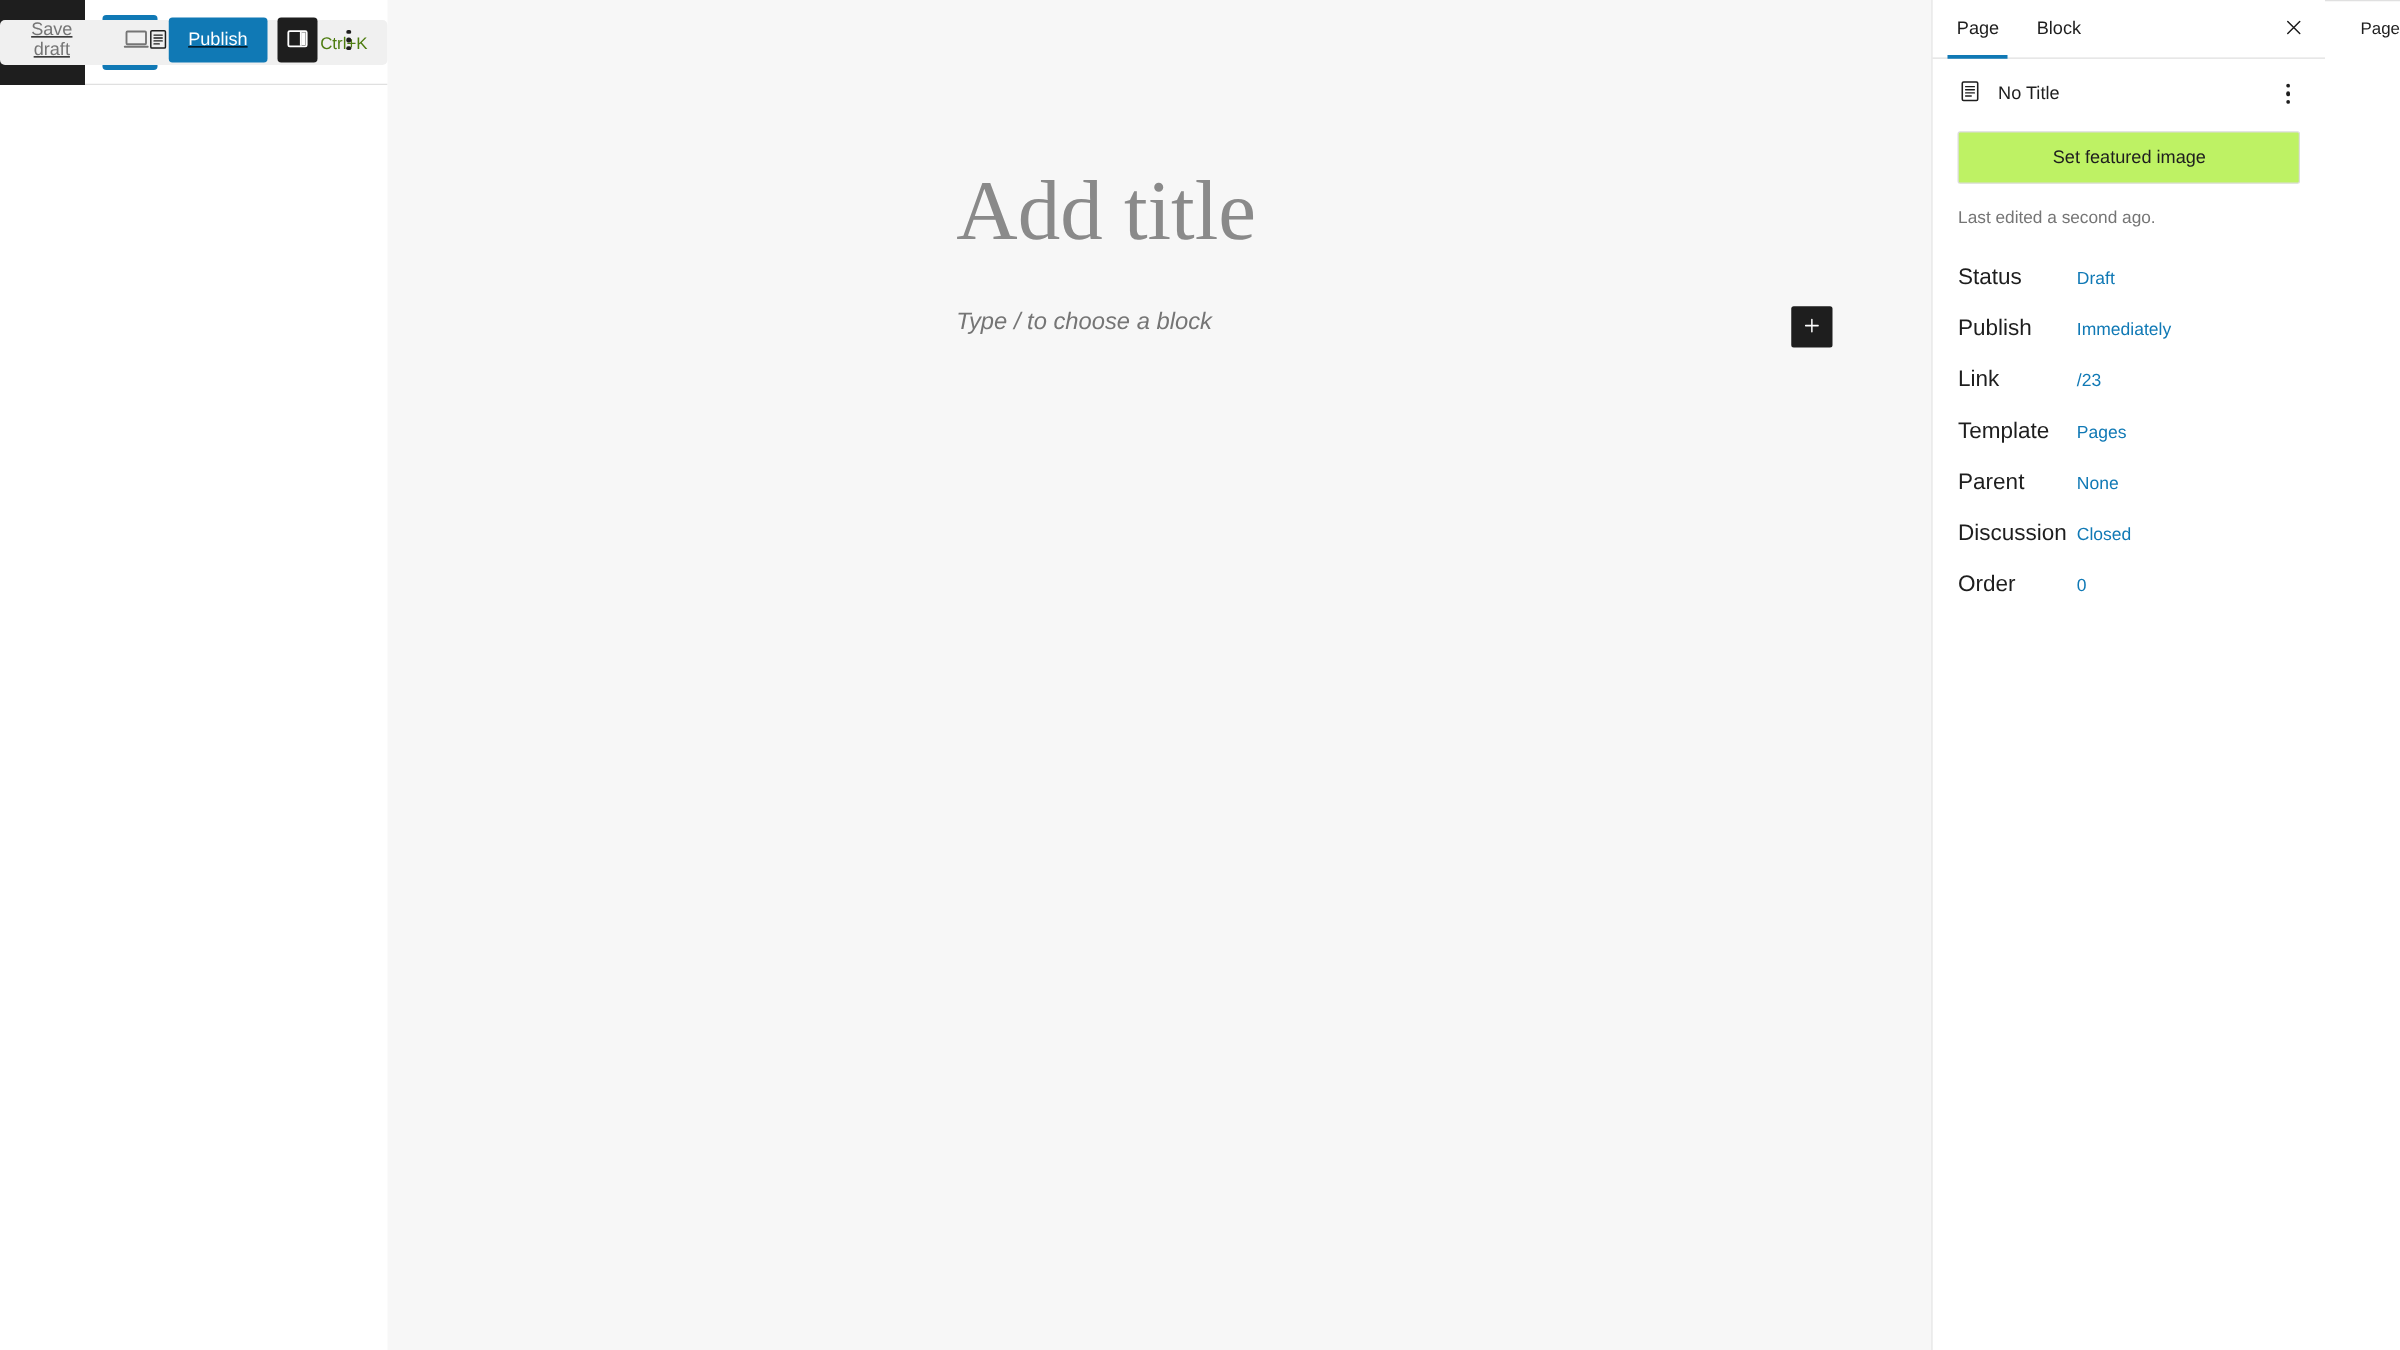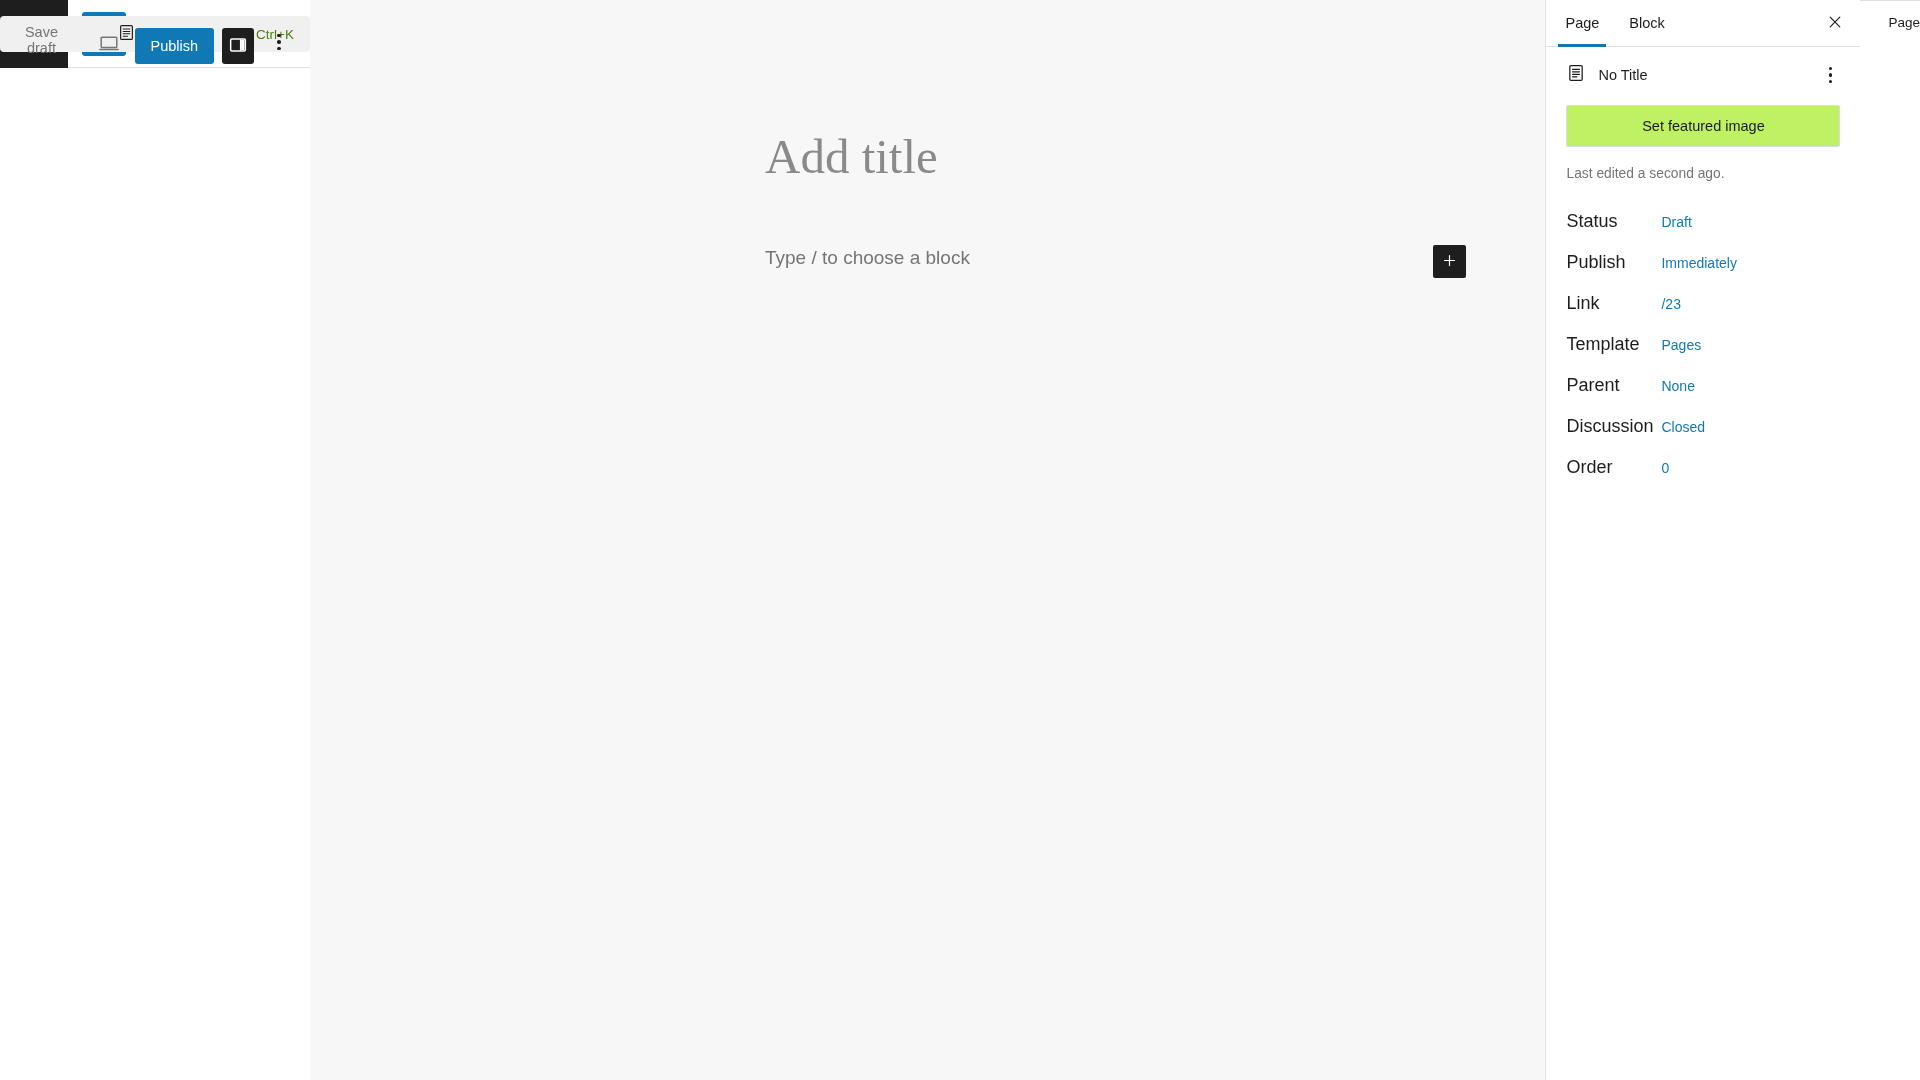--- a/index.html
+++ b/index.html
@@ -102,22 +102,23 @@
     font-size: 13.5px;
     color: #4d7c0f;
   }
 
   .topbar-right {
     position: absolute;
     right: 14px;
     top: 0;
     height: 64px;
     display: flex;
-    align-items: flex-end;
+    align-items: center;
     gap: 8px;
+    text-decoration: underline;
   }
   .save-draft {
     border: none;
     background: transparent;
     font-family: "Liberation Sans", sans-serif;
     font-size: 14.5px;
     color: #757575;
     padding: 8px 12px;
     cursor: pointer;
   }
@@ -174,32 +175,33 @@
   .canvas-inner {
     position: relative;
     width: 100%;
     height: 100%;
   }
   .editor-title {
     position: absolute;
     left: 455px;
     top: 128px;
     font-family: "Liberation Serif", serif;
-    font-size: 49px;
+    font-size: 68px;
     line-height: 1.2;
     color: #8a8a8a;
     white-space: nowrap;
   }
   .editor-paragraph {
     position: absolute;
     left: 455px;
     top: 247px;
     font-size: 19px;
     color: #757575;
     white-space: nowrap;
+    font-style: italic;
   }
   .block-inserter {
     position: absolute;
     left: 1123px;
     top: 245px;
     width: 33px; height: 33px;
     background: #1e1e1e;
     border: none;
     border-radius: 2px;
     display: flex; align-items: center; justify-content: center;

